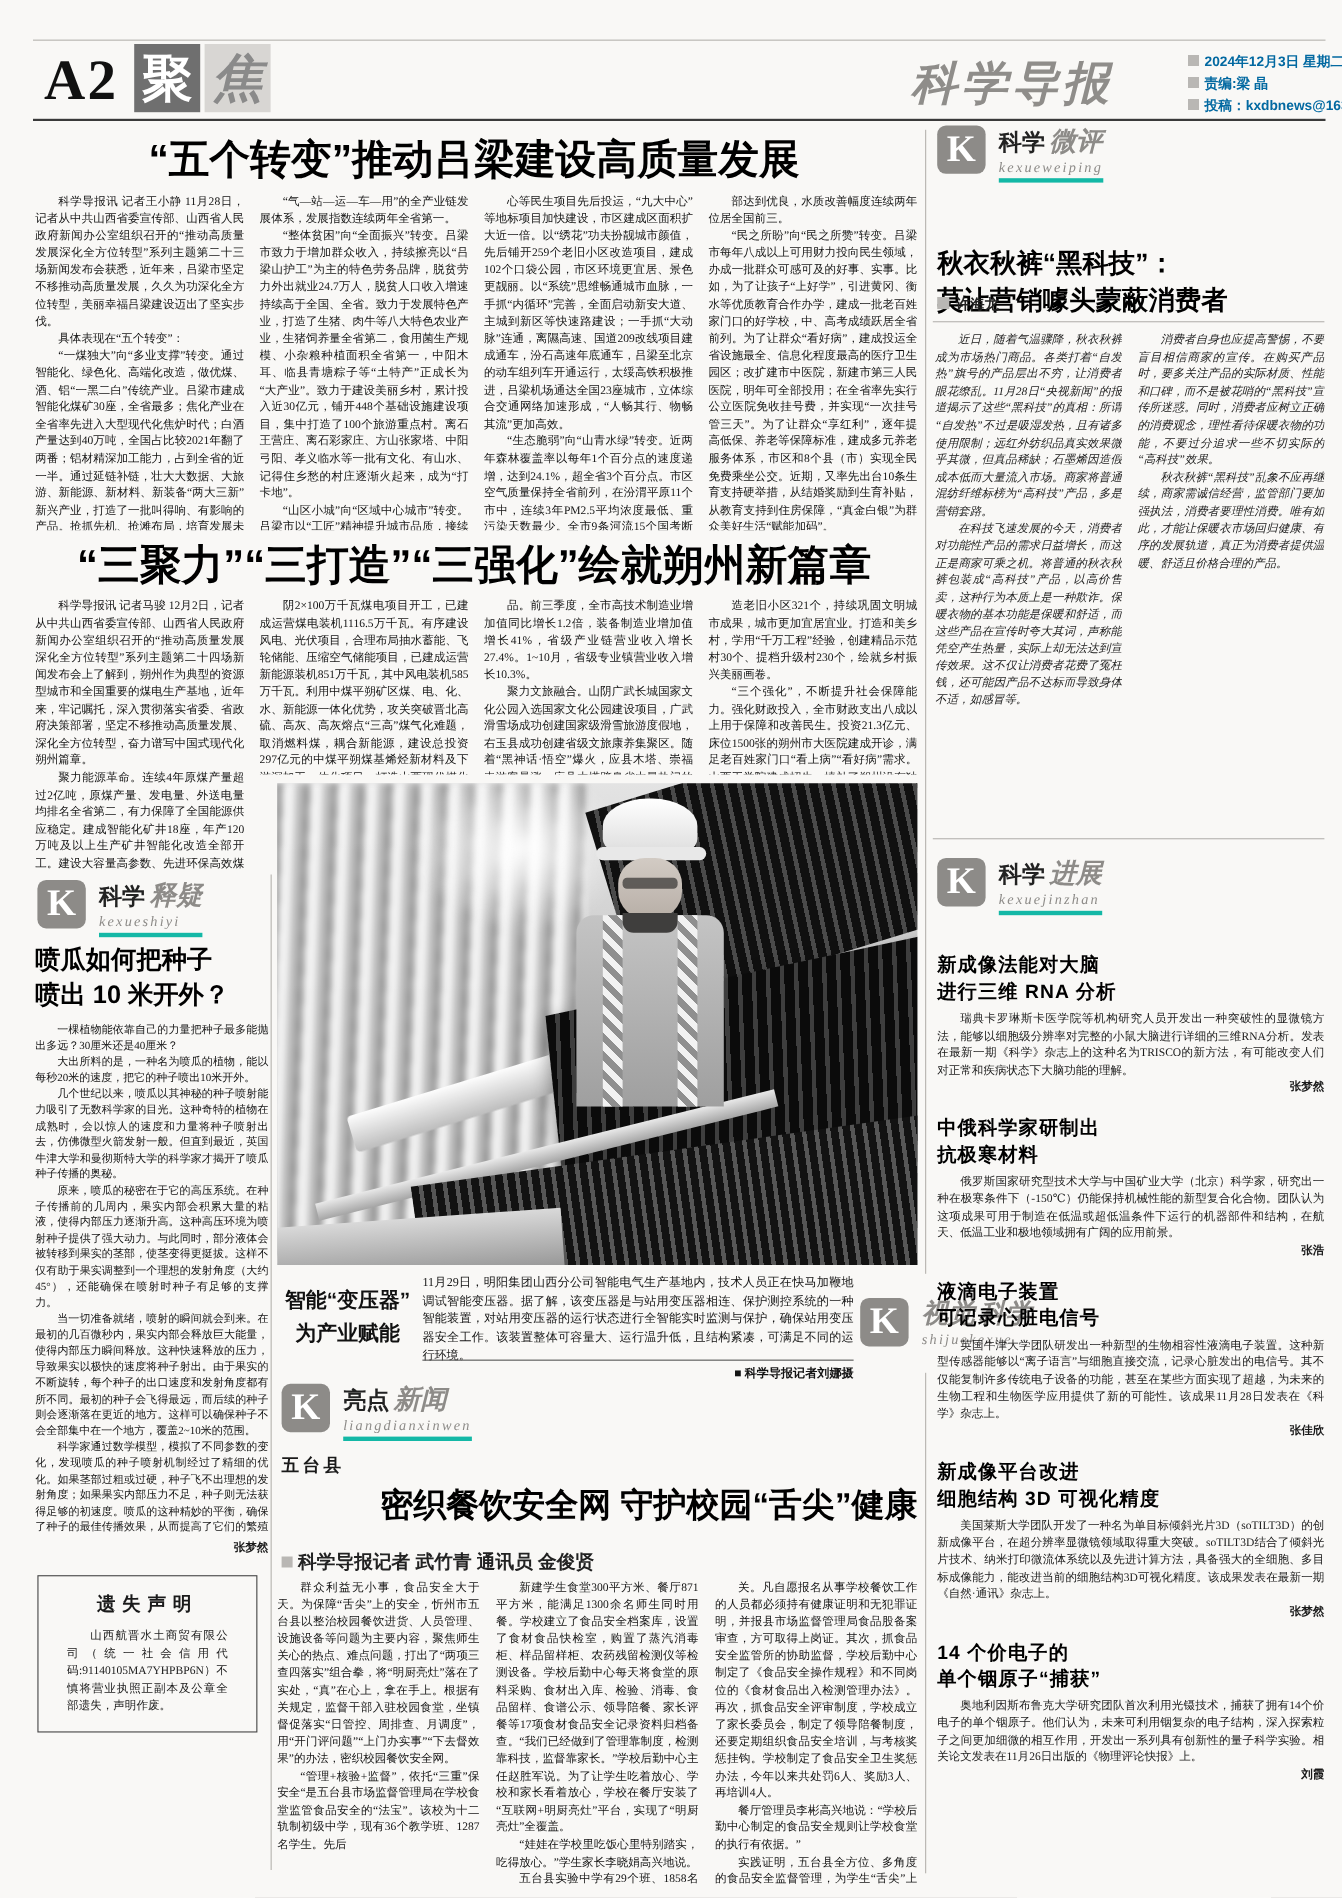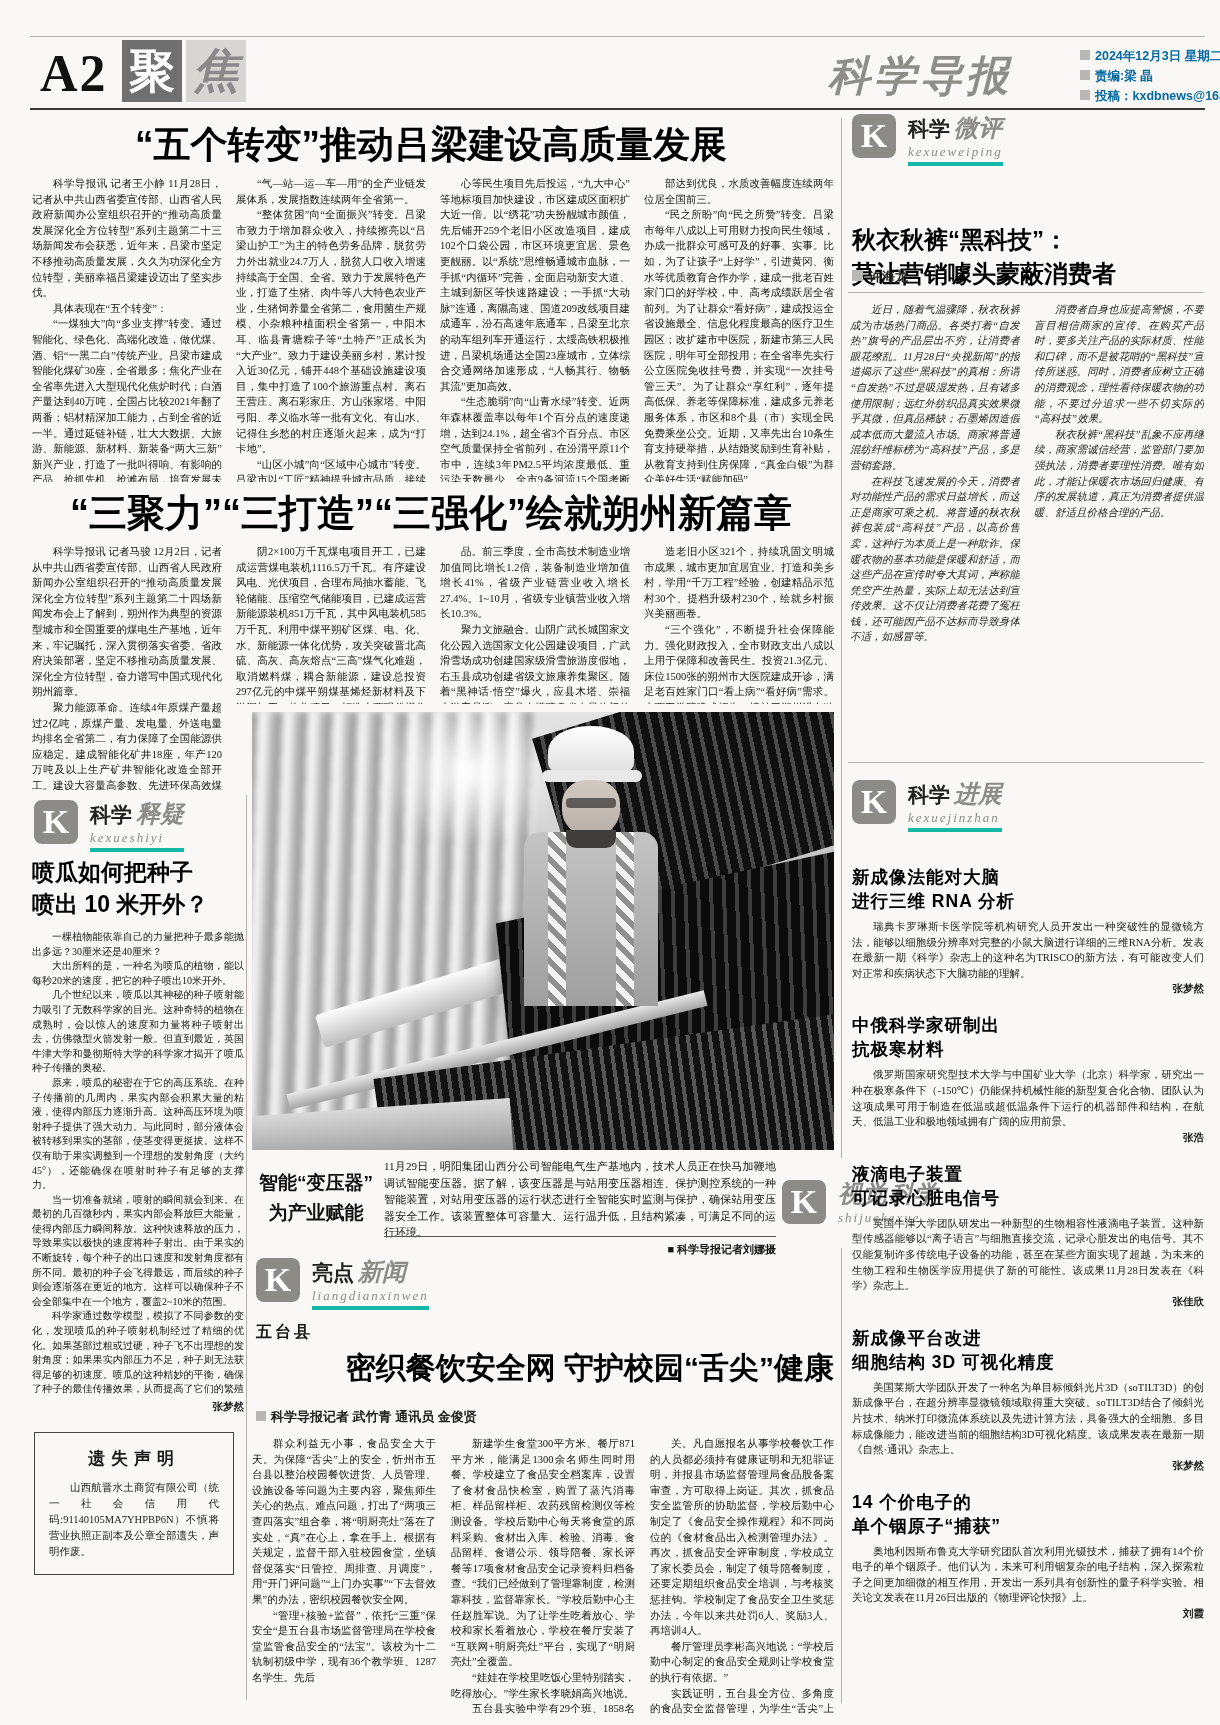--- a/index.html
+++ b/index.html
@@ -73,41 +73,41 @@
 
   
   #cap-title{position:absolute;left:256px;top:1168px;width:120px;font-family:"Liberation Sans",sans-serif;
              font-weight:900;font-size:19px;line-height:30px;text-align:center;color:#111;}
   #caption{position:absolute;left:384px;top:1158px;width:392px;font-size:11px;line-height:16.5px;
            text-align:justify;color:#141414;}
   #caption .credit{display:block;text-align:right;font-weight:bold;}
   #cap-underline{position:absolute;left:384px;top:1236px;width:392px;height:1px;background:#555;}
 
   
-  #lost{position:absolute;left:34px;top:1432px;width:200px;border:1px solid #444;padding:10px 14px 14px;box-sizing:border-box;}
+  #lost{position:absolute;left:34px;top:1432px;width:200px;border:1px solid #444;padding:10px 26px 14px;box-sizing:border-box;}
   #lost h3{margin:4px 0 10px;text-align:center;font-size:17px;letter-spacing:6px;font-weight:bold;}
   #lost p{margin:0;font-size:10.5px;line-height:16px;text-align:justify;text-indent:2em;}
 
   
   .sb-title{position:absolute;font-family:"Liberation Sans",sans-serif;font-weight:900;color:#000;white-space:nowrap;}
   #wp-author{position:absolute;left:852px;top:268px;font-family:Liberation Serif, serif;
              font-weight:bold;font-size:13px;color:#222;}
   #wp-author .sq{display:inline-block;width:11px;height:11px;background:#b9b7b4;margin-right:6px;}
   .wp-col{font-style:italic;color:#1d1d1d;}
   .jz-item{margin-bottom:14px;}
   .jz-item h4{margin:17px 0 6px;font-family:"Liberation Sans",sans-serif;font-weight:900;font-size:17.5px;
               line-height:24px;color:#000;letter-spacing:1px;white-space:nowrap;}
   .jz-item p{margin:0;font-size:10.5px;line-height:15.6px;text-align:justify;text-indent:2em;}
   .jz-item .sign{font-size:10.5px;line-height:15px;}
 
   
   #ld-kicker{position:absolute;left:256px;top:1322px;font-family:"Liberation Sans",sans-serif;
              font-weight:bold;font-size:16px;letter-spacing:3px;}
   #ld-byline{position:absolute;left:256px;top:1408px;font-family:"Liberation Sans",sans-serif;
-             font-weight:bold;font-size:13px;color:#222;}
+             font-weight:bold;font-size:17px;color:#222;}
   #ld-byline .sq{display:inline-block;width:10px;height:10px;background:#b9b7b4;margin-right:5px;}
 </style>
 </head>
 <body>
 
 <div id="page">
 
   <div class="hairline" style="left:30px;top:36px;width:1175px;height:1px;"></div>
   <div id="pageno">A2</div>
   <div id="focus1" class="focus-box">聚</div>

